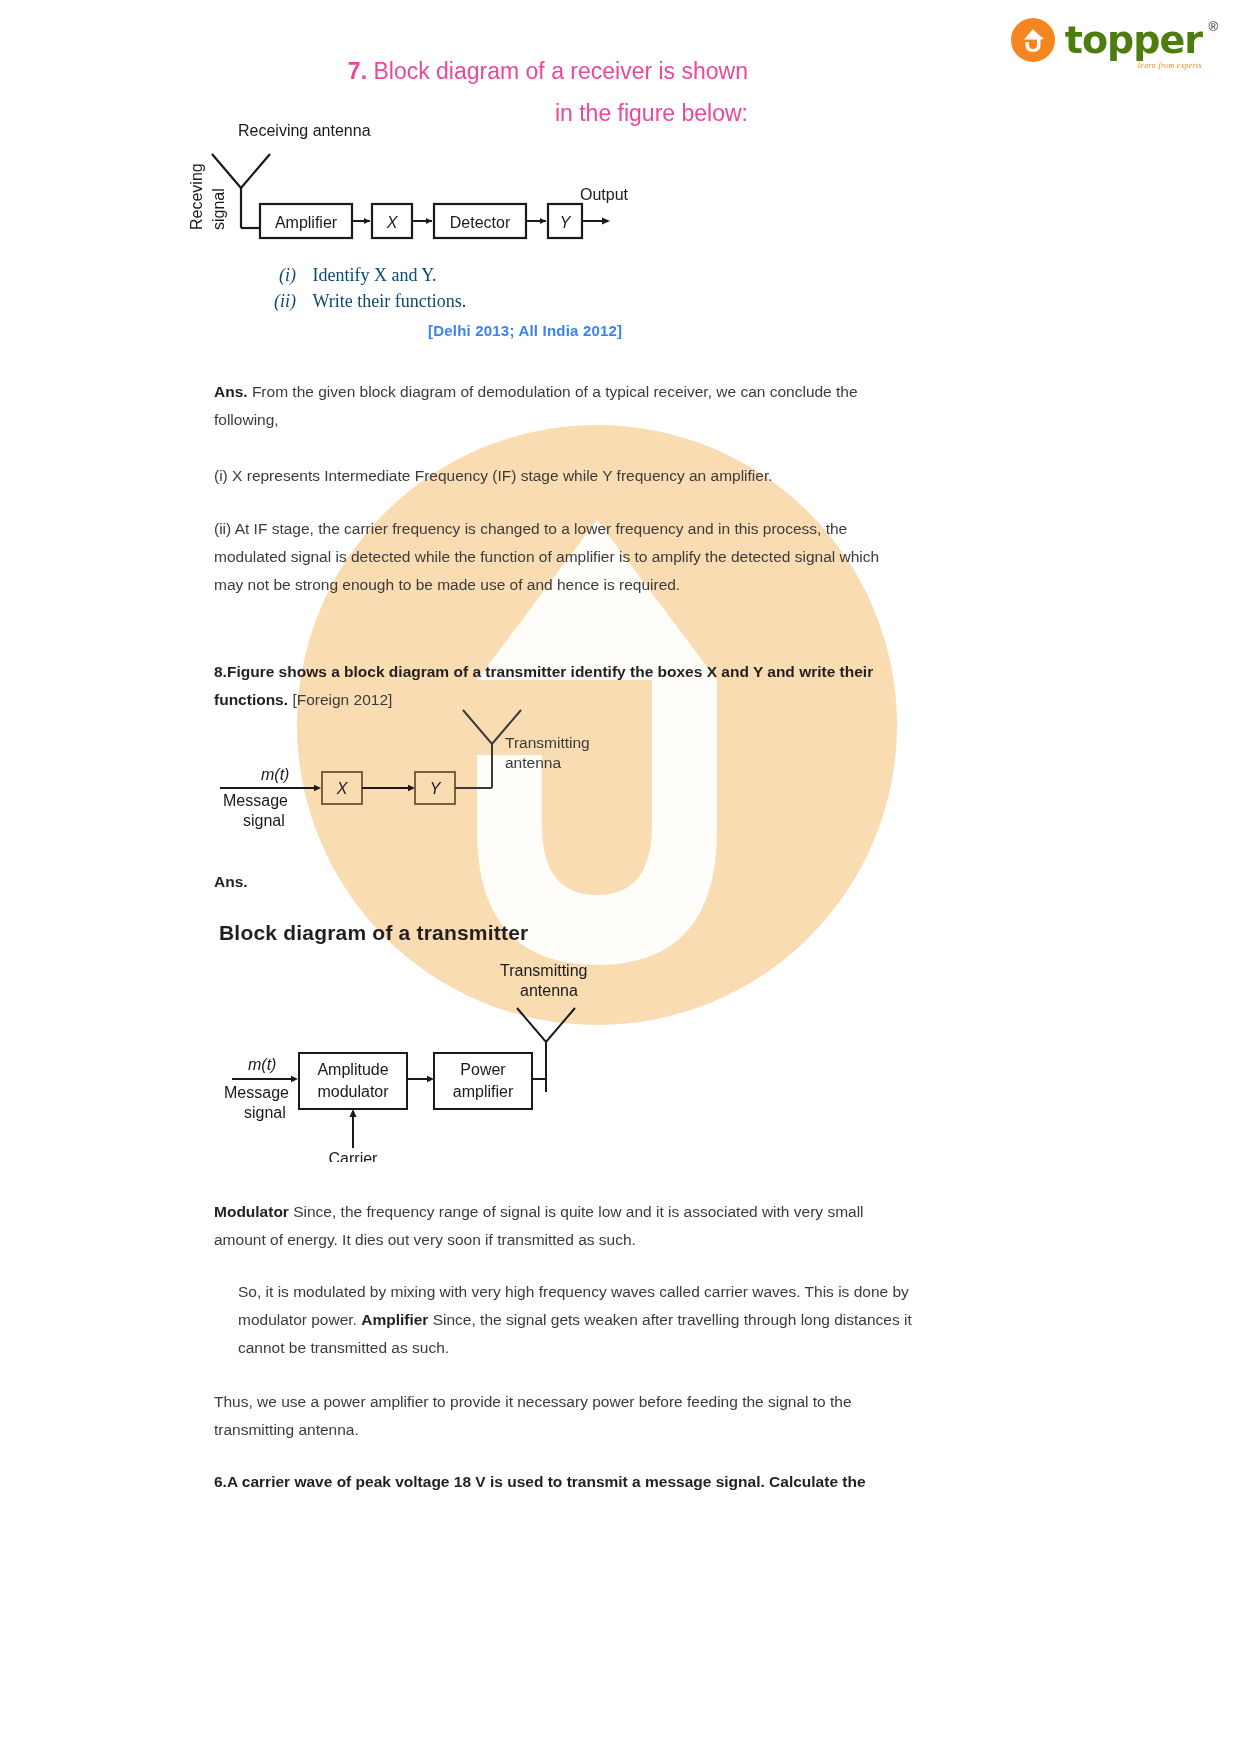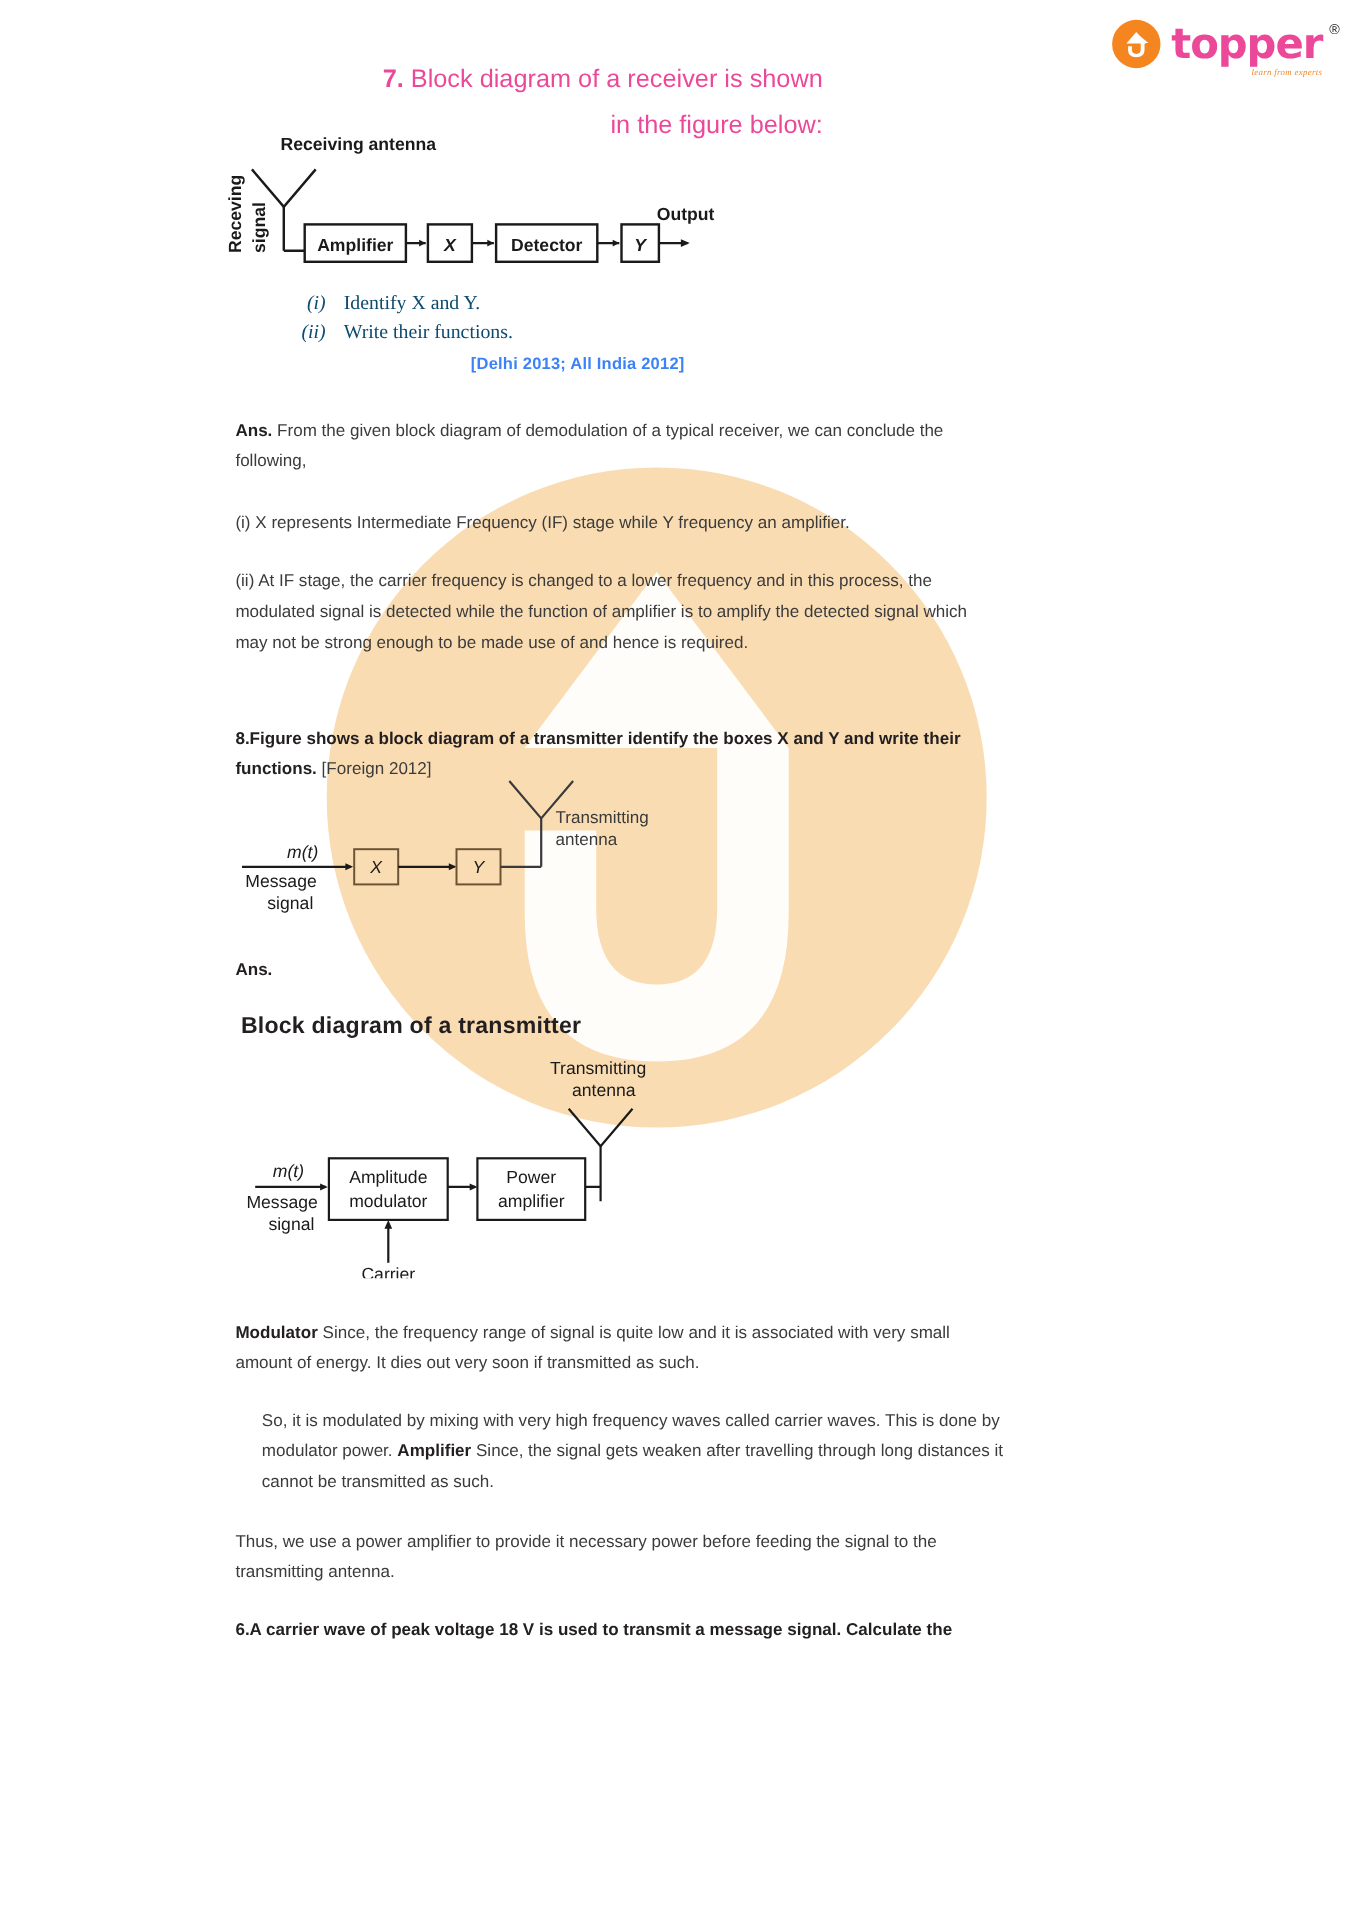--- a/index.html
+++ b/index.html
@@ -35,21 +35,21 @@
     display:flex;align-items:center;gap:10px;z-index:5;
   }
   .logo-mark{
     width:44px;height:44px;border-radius:50%;
     background:#f5861f;display:flex;align-items:center;justify-content:center;
   }
   .logo-mark svg{display:block;}
   .logo-text-wrap{position:relative;}
   .logo-text{
     font-family:"DejaVu Sans",sans-serif;
-    font-weight:bold;font-size:38px;color:#ec4899;letter-spacing:-1px;line-height:1;
+    font-weight:bold;font-size:38px;color:#4d7c0f;letter-spacing:-1px;line-height:1;
   }
   .logo-reg{
     position:absolute;right:-16px;top:-2px;font-size:13px;color:#231f20;
   }
   .logo-tag{
     position:absolute;right:0;top:40px;font-size:8px;color:#f5861f;
     font-family:"Liberation Serif",serif;font-style:italic;letter-spacing:.3px;
   }
 
   
@@ -69,21 +69,21 @@
   .sub-list .roman{display:inline-block;width:34px;text-align:right;font-style:italic;}
   .sub-list .stext{padding-left:12px;}
 
   .cite{
     position:absolute;left:428px;top:322px;
     font-family:"Liberation Sans",sans-serif;
     font-weight:bold;font-size:15px;color:#3b82f6;letter-spacing:.2px;
   }
 
   
-  .fig1{position:absolute;left:205px;top:118px;width:470px;height:140px;font-weight:bold;}
+  .fig1{position:absolute;left:188px;top:118px;width:470px;height:140px;}
   .fig1 svg{display:block;}
 
   
   .body{
     position:absolute;left:214px;width:680px;
     font-size:15.5px;line-height:28px;color:#3b3b3b;
     font-family:"Liberation Sans",sans-serif;
   }
   .body b{color:#231f20;font-weight:bold;}
   .p1{top:378px;}

